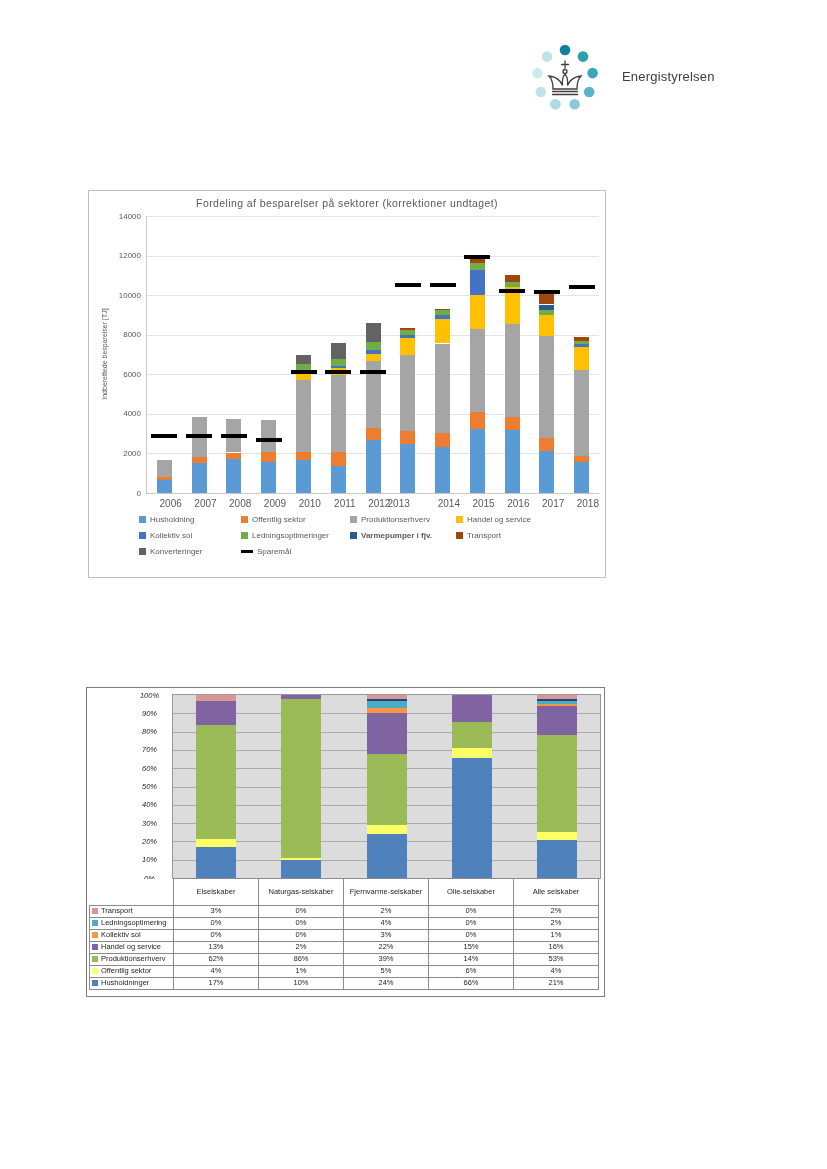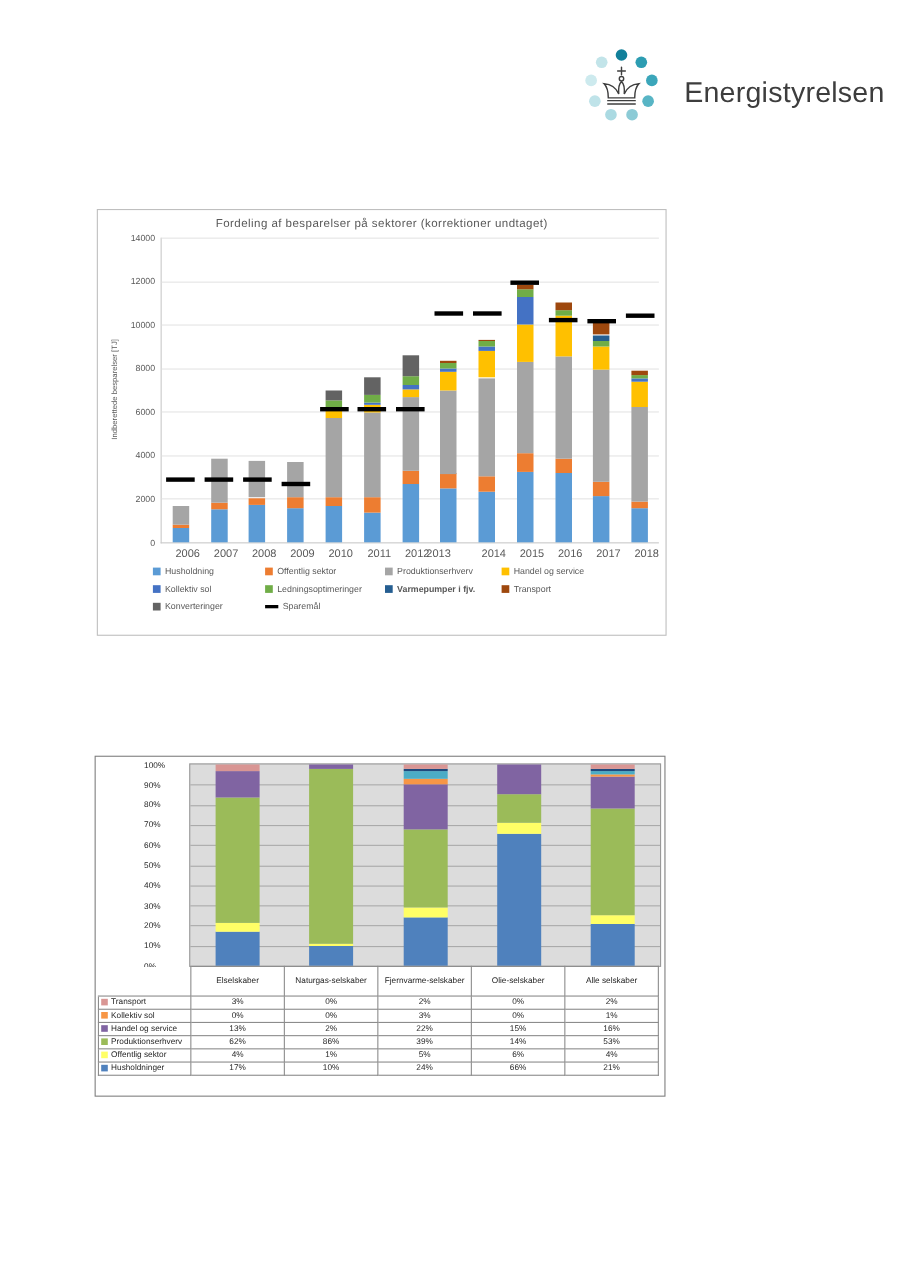--- a/index.html
+++ b/index.html
@@ -1,21 +1,21 @@
 <!DOCTYPE html>
 <html><head>
 <meta charset="utf-8">
 <style>
   html,body{margin:0;padding:0;background:#fff;}
   .page{position:relative;width:827px;height:1169px;background:#ffffff;overflow:hidden;
         font-family:"Liberation Sans",sans-serif;}
 
   
   .logo-mark{position:absolute;left:520px;top:36px;width:90px;height:90px;}
-  .logo-text{position:absolute;left:622px;top:69px;font-size:26px;color:#3d3d3d;letter-spacing:.2px;}
+  .logo-text{position:absolute;left:622px;top:69px;font-size:13px;color:#3d3d3d;letter-spacing:.2px;}
 
   
   .chart1{position:absolute;left:88px;top:190px;width:516px;height:386px;
           border:1px solid #bfbfbf;background:#fff;}
   .c1-title{position:absolute;top:6px;left:0;right:0;text-align:center;
             font-size:10.5px;color:#595959;letter-spacing:.4px;}
   .c1-ytitle{position:absolute;left:-62px;top:157px;width:160px;height:12px;
              transform:rotate(-90deg);font-size:7px;color:#595959;text-align:center;}
   .c1-plot{position:absolute;left:57px;top:25px;width:452px;height:277px;
            border-left:1px solid #c9c9c9;border-bottom:1px solid #c9c9c9;}
@@ -29,21 +29,21 @@
            font-size:8px;color:#595959;white-space:nowrap;}
   .lg-sq{width:7px;height:7px;flex:0 0 auto;}
   .lg-dash{width:12px;height:2.5px;flex:0 0 auto;}
 
   
   .chart2{position:absolute;left:86px;top:687px;width:517px;height:308px;
           border:1px solid #7f7f7f;background:#fff;}
   .c2-plot{position:absolute;left:85px;top:6px;width:427px;height:183px;
            background:#dcdcdc;border:1px solid #999999;}
   .c2-grid{position:absolute;left:0;width:100%;height:1px;background:#aaaaaa;}
-  .c2-ylab{position:absolute;left:-42px;width:37px;text-align:left;font-size:7.5px;color:#262626;}
+  .c2-ylab{position:absolute;left:-42px;width:37px;text-align:center;font-size:7.5px;color:#262626;font-style:italic;}
   .c2-seg{position:absolute;width:40px;}
   .c2-table{position:absolute;left:2px;top:190px;border-collapse:collapse;table-layout:fixed;}
   .c2-table td{border:1px solid #8c8c8c;font-size:7.5px;color:#1f1f1f;padding:0;
                height:11px;line-height:1.15;text-align:center;overflow:hidden;}
   td.c2-head{height:26px;vertical-align:middle;}
   td.c2-corner{border-top:none;border-left:none;background:#fff;}
   td.c2-label{text-align:left;padding-left:2px;white-space:nowrap;}
   .c2-sq{display:inline-block;width:6px;height:6px;margin-right:3px;vertical-align:-1px;}
 </style>
 </head>
@@ -309,20 +309,28 @@
           </tr>
           <tr>
             <td class="c2-label"><span class="c2-sq" style="background: rgb(217, 150, 148);"></span><span>Transport</span></td>
             <td class="c2-val">3%</td>
             <td class="c2-val">0%</td>
             <td class="c2-val">2%</td>
             <td class="c2-val">0%</td>
             <td class="c2-val">2%</td>
           </tr>
           <tr>
+            <td class="c2-label"><span class="c2-sq" style="background: rgb(75, 172, 198);"></span><span>Ledningsoptimering</span></td>
+            <td class="c2-val">0%</td>
+            <td class="c2-val">0%</td>
+            <td class="c2-val">4%</td>
+            <td class="c2-val">0%</td>
+            <td class="c2-val">2%</td>
+          </tr>
+          <tr>
             <td class="c2-label"><span class="c2-sq" style="background: rgb(247, 150, 70);"></span><span>Kollektiv sol</span></td>
             <td class="c2-val">0%</td>
             <td class="c2-val">0%</td>
             <td class="c2-val">3%</td>
             <td class="c2-val">0%</td>
             <td class="c2-val">1%</td>
           </tr>
           <tr>
             <td class="c2-label"><span class="c2-sq" style="background: rgb(128, 100, 162);"></span><span>Handel og service</span></td>
             <td class="c2-val">13%</td>

